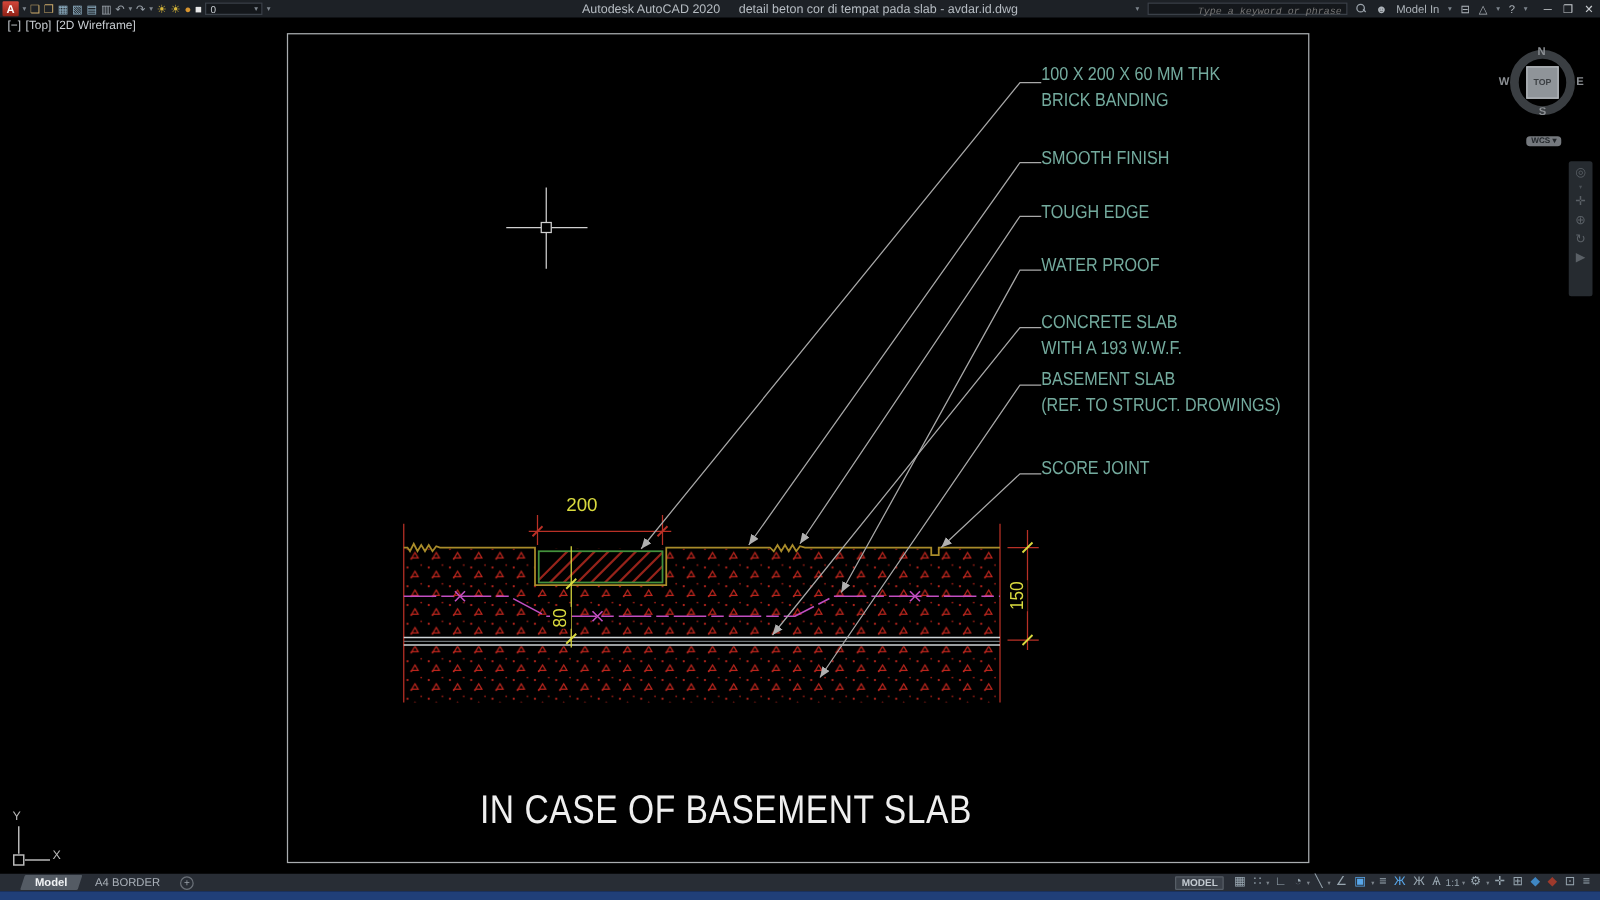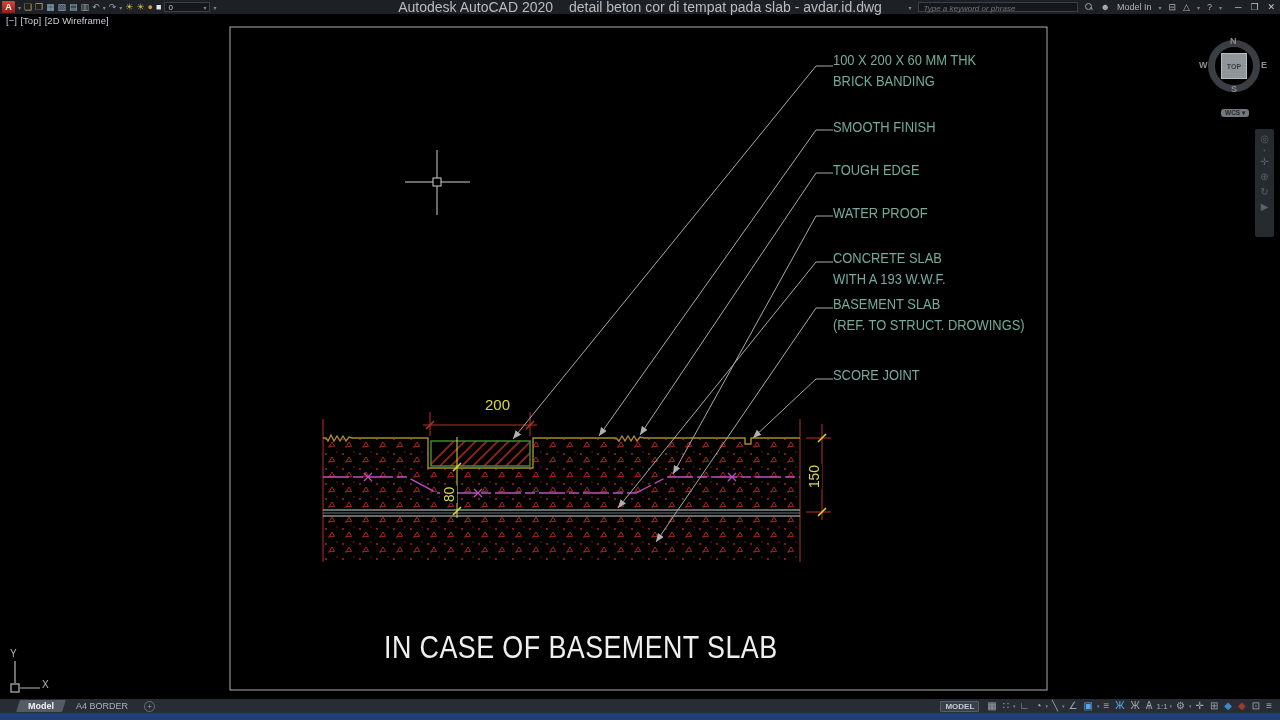--- a/index.html
+++ b/index.html
@@ -13,27 +13,27 @@
   .qat { display:flex; align-items:center; gap:3px; padding-left:2px; }
   .qat .ic { font-size:9px; line-height:14px; color:#9aa2aa; cursor:default; }
   .logo { width:13px; height:12px; background:linear-gradient(#d4473a,#8e2116); color:#fff;
           font-weight:bold; font-size:9px; text-align:center; line-height:12px; border-radius:1px; }
   .caret { font-size:6px; color:#7d858d; }
   .ic.tan { color:#c9a869; } .ic.blue { color:#8fb0c4; } .ic.yellow { color:#d8b83a; }
   .ic.orange { color:#d8952f; } .ic.white { color:#e8e8e8; }
   .layerbox { width:46px; height:10px; background:#14171b; border:1px solid #3a4048;
               font-size:8px; color:#c7ccd1; padding:0 3px; display:flex; align-items:center; justify-content:space-between; }
   .tb-title { position:absolute; left:50%; transform:translateX(-50%); white-space:nowrap;
-              color:#b7bdc3; font-size:14px;text-align:right; }
+              color:#b7bdc3; font-size:10px;text-align:right; }
   .tb-title .doc { margin-left:12px; }
   .tb-right { margin-left:auto; display:flex; align-items:center; gap:7px; padding-right:5px; }
   .searchbox { width:160px; height:10px; background:#14171b; border:1px solid #3a4048; }
   .searchbox input { width:100%; height:100%; background:transparent; border:0; outline:none;
                      font-style:italic; font-size:8px; color:#8a9097; padding:0 4px;
-                     font-family:Liberation Sans, sans-serif; }
+                     font-family:Liberation Mono, monospace;text-align:right; }
   .mag { position:relative; width:8px; height:8px; }
   .mag::before { content:""; position:absolute; left:0; top:0; width:5px; height:5px;
                  border:1px solid #9aa2aa; border-radius:50%; }
   .mag::after { content:""; position:absolute; left:5px; top:5px; width:3px; height:1px;
                 background:#9aa2aa; transform:rotate(45deg); }
   .winbtns { display:flex; gap:9px; margin-left:6px; color:#c6cace; font-size:9px; }
 
   
   .vpctl { position:absolute; left:6px; top:15px; font-size:9.5px; color:#c9ced3; z-index:5; }
   .vpctl span { margin-right:1px; cursor:default; }
@@ -231,21 +231,21 @@
   </svg>
 
   <div class="callout" style="left:833px; top:49px;"><span>100 X 200 X 60 MM THK</span><br><span>BRICK BANDING</span></div>
   <div class="callout" style="left:833px; top:116px;"><span>SMOOTH FINISH</span></div>
   <div class="callout" style="left:833px; top:159px;"><span>TOUGH EDGE</span></div>
   <div class="callout" style="left:833px; top:202px;"><span>WATER PROOF</span></div>
   <div class="callout" style="left:833px; top:247px;"><span>CONCRETE SLAB</span><br><span>WITH A 193 W.W.F.</span></div>
   <div class="callout" style="left:833px; top:293px;"><span>BASEMENT SLAB</span><br><span>(REF. TO STRUCT. DROWINGS)</span></div>
   <div class="callout" style="left:833px; top:364px;"><span>SCORE JOINT</span></div>
 
-  <div class="dim" style="left:484px; top:396px;">200</div>
+  <div class="dim" style="left:452px; top:396px;">200</div>
   <div class="dim rot" style="left:440px; top:503px;">80</div>
   <div class="dim rot" style="left:805px; top:489px;">150</div>
 
   <div class="sheet-title">IN CASE OF BASEMENT SLAB</div>
 
   <div class="ucs-label" style="left:10px; top:648px;">Y</div>
   <div class="ucs-label" style="left:42px; top:679px;">X</div>
 
   <div class="vc-ring"></div>
   <div class="vc-letter" style="left:1230px; top:36px;">N</div>

